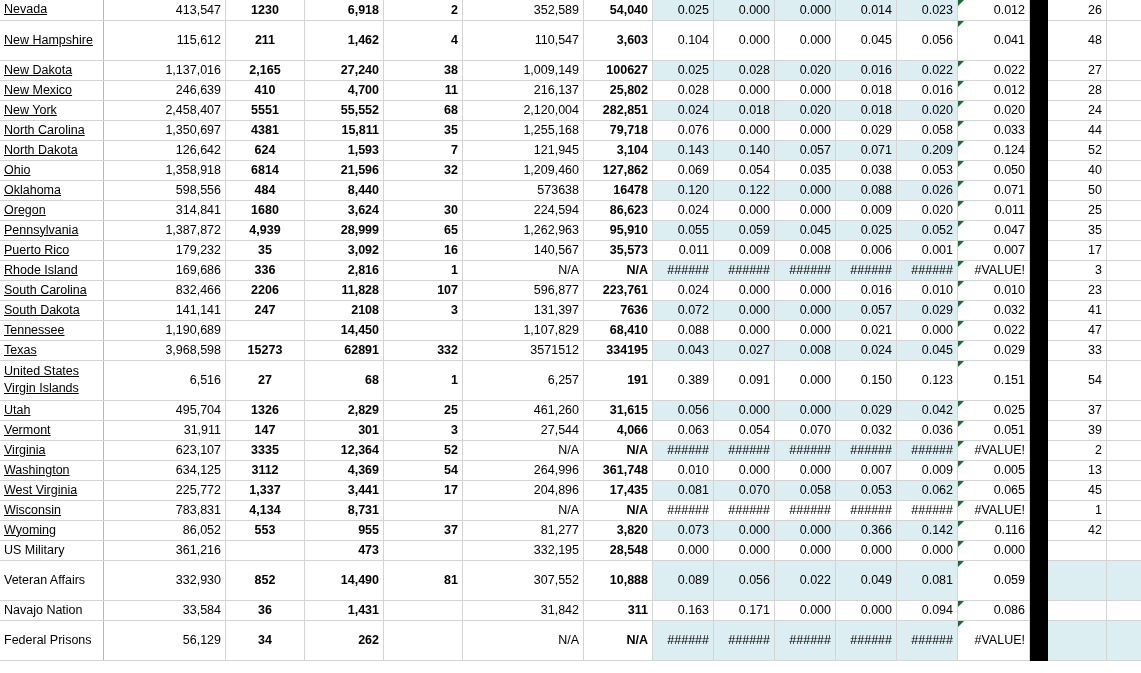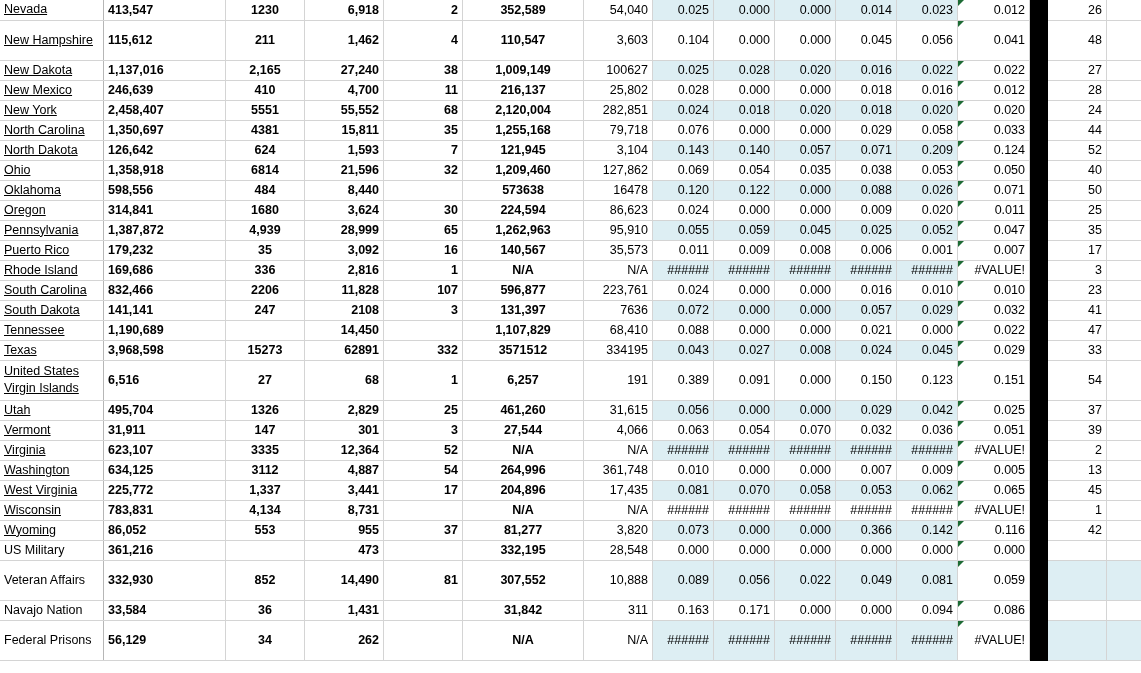--- a/index.html
+++ b/index.html
@@ -27,26 +27,26 @@
   }
   
   td.c-name{
     width:95px;text-align:left;font-size:12.5px;
     white-space:normal;line-height:17px;
     border-right:1px solid #b6b6b6;
   }
   td.c-name.link span.t{
     text-decoration:underline;
   }
-  td.c-b{width:113px;font-weight:bold;}
+  td.c-b{width:113px;text-align:right;font-weight:normal;}
   td.c-c{width:70px;text-align:center;font-weight:bold;}
   td.c-d{width:70px;text-align:right;font-weight:bold;}
   td.c-e{width:70px;text-align:right;font-weight:bold;}
-  td.c-f{width:112px;text-align:center;font-weight:bold;}
-  td.c-g{width:60px;text-align:right;font-weight:normal;}
+  td.c-f{width:112px;text-align:right;font-weight:normal;}
+  td.c-g{width:60px;text-align:right;font-weight:bold;}
   td.dec{width:52px;text-align:right;}
   td.c-tot{width:63px;text-align:right;}
   td.divider{
     width:17px;background:#000;border-right:1px solid #000;
     border-bottom:1px solid #000;padding:0;
   }
   td.rank{width:50px;text-align:right;}
 
   .shade{background:#ddeef3;}
 
@@ -439,21 +439,21 @@
           <td class="dec shade">######</td>
           <td class="c-tot"><span class="gtri"></span><span>#VALUE!</span></td>
           <td class="divider"></td>
           <td class="rank">2</td>
           <td class="rank">2</td>
         </tr>
         <tr style="height: 20px;">
           <td class="c-name link"><span class="t nameTxt">Washington</span></td>
           <td class="c-b">634,125</td>
           <td class="c-c">3112</td>
-          <td class="c-d">4,887</td>
+          <td class="c-d">4,369</td>
           <td class="c-e">54</td>
           <td class="c-f">264,996</td>
           <td class="c-g">361,748</td>
           <td class="dec">0.010</td>
           <td class="dec">0.000</td>
           <td class="dec">0.000</td>
           <td class="dec">0.007</td>
           <td class="dec">0.009</td>
           <td class="c-tot"><span class="gtri"></span><span>0.005</span></td>
           <td class="divider"></td>

